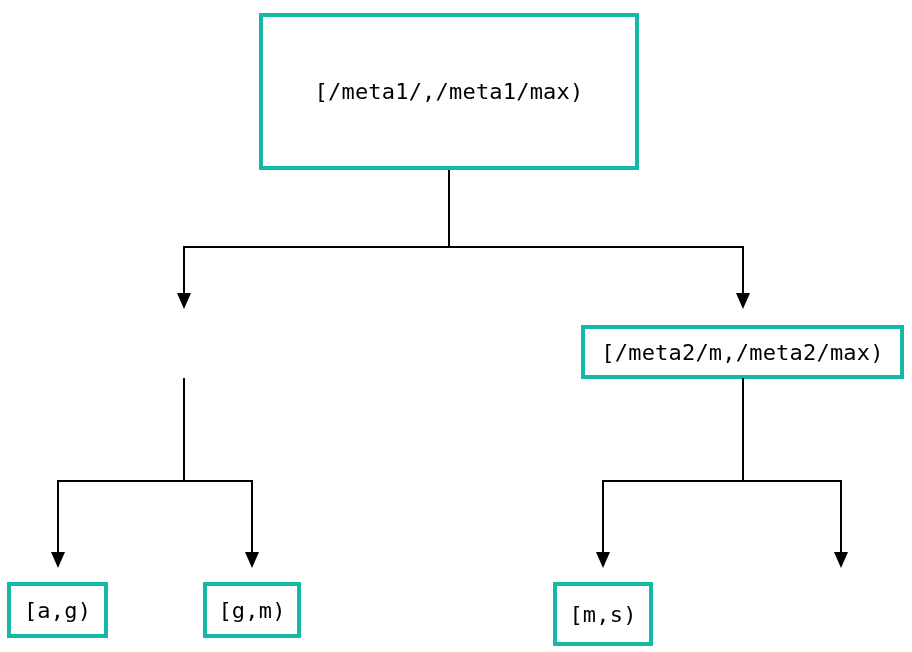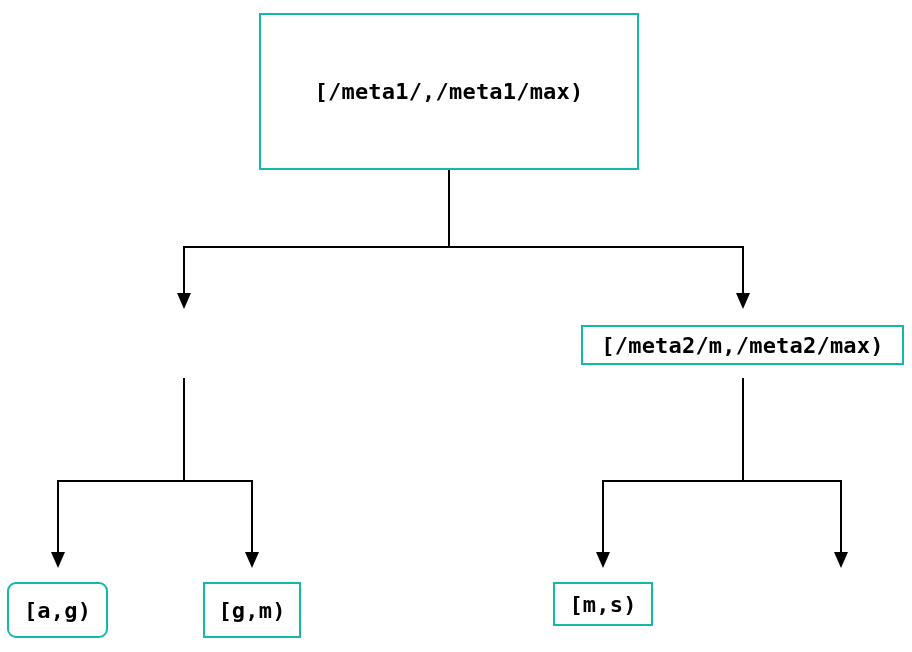--- a/index.html
+++ b/index.html
@@ -12,27 +12,27 @@
     width: 912px;
     height: 652px;
     background: #ffffff;
     font-family: "DejaVu Sans Mono", monospace;
     color: #000000;
     overflow: hidden;
   }
   .node {
     position: absolute;
     box-sizing: border-box;
-    border: 2px solid #14b8a6;
+    border: 4px solid #14b8a6;
     background: #ffffff;
     display: flex;
     align-items: center;
     justify-content: center;
     font-size: 22px;
-    font-weight: 700;
+    font-weight: 400;
     white-space: nowrap;
     letter-spacing: 0.2px;
   }
   .vline {
     position: absolute;
     width: 2px;
     background: #000000;
   }
   .hline {
     position: absolute;
@@ -44,24 +44,24 @@
     width: 0;
     height: 0;
     border-left: 7px solid transparent;
     border-right: 7px solid transparent;
     border-top: 16px solid #000000;
   }
 
   
   #node-root        { left: 259px; top: 13px;  width: 380px; height: 157px; }
   #node-meta2-left  { left: 22px;  top: 325px; width: 322px; height: 53px; }
-  #node-meta2-right { left: 581px; top: 325px; width: 323px; height: 40px; }
-  #node-leaf-ag     { left: 7px;   top: 582px; width: 101px; height: 56px; border-radius: 9px; }
+  #node-meta2-right { left: 581px; top: 325px; width: 323px; height: 54px; }
+  #node-leaf-ag     { left: 7px;   top: 582px; width: 101px; height: 56px; }
   #node-leaf-gm     { left: 203px; top: 582px; width: 98px;  height: 56px; }
-  #node-leaf-ms     { left: 553px; top: 582px; width: 100px; height: 44px; }
+  #node-leaf-ms     { left: 553px; top: 582px; width: 100px; height: 64px; }
   #node-leaf-smax   { left: 777px; top: 582px; width: 127px; height: 56px; }
 
   
   #conn-root-stem      { left: 448px; top: 170px; height: 78px; }
   #conn-l1-bar         { left: 183px; top: 246px; width: 561px; }
   #conn-l1-left-drop   { left: 183px; top: 246px; height: 47px; }
   #conn-l1-right-drop  { left: 742px; top: 246px; height: 47px; }
   #arrow-l1-left       { left: 177px; top: 293px; }
   #arrow-l1-right      { left: 736px; top: 293px; }
 

